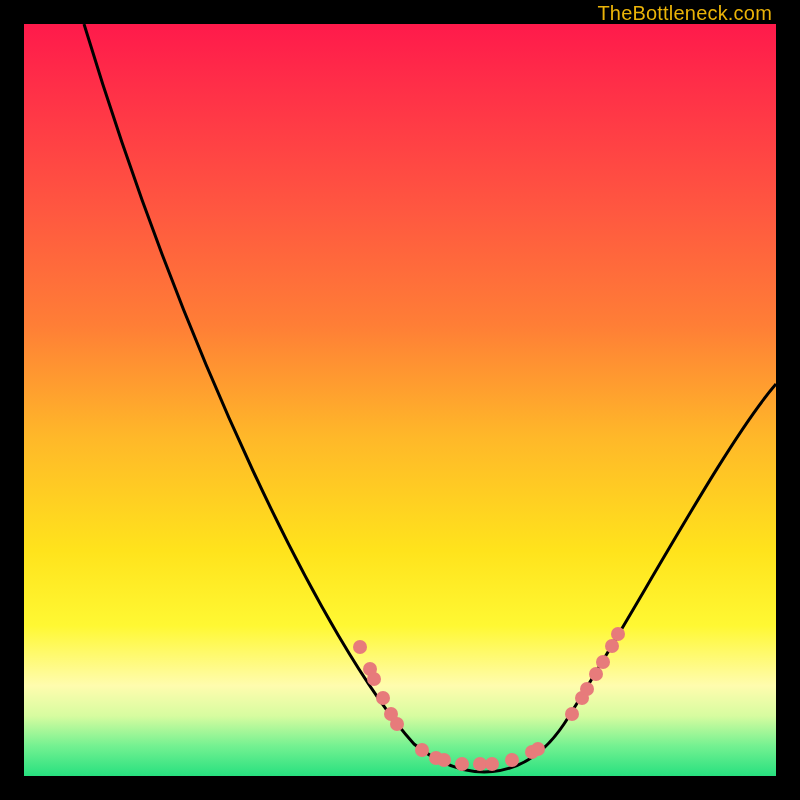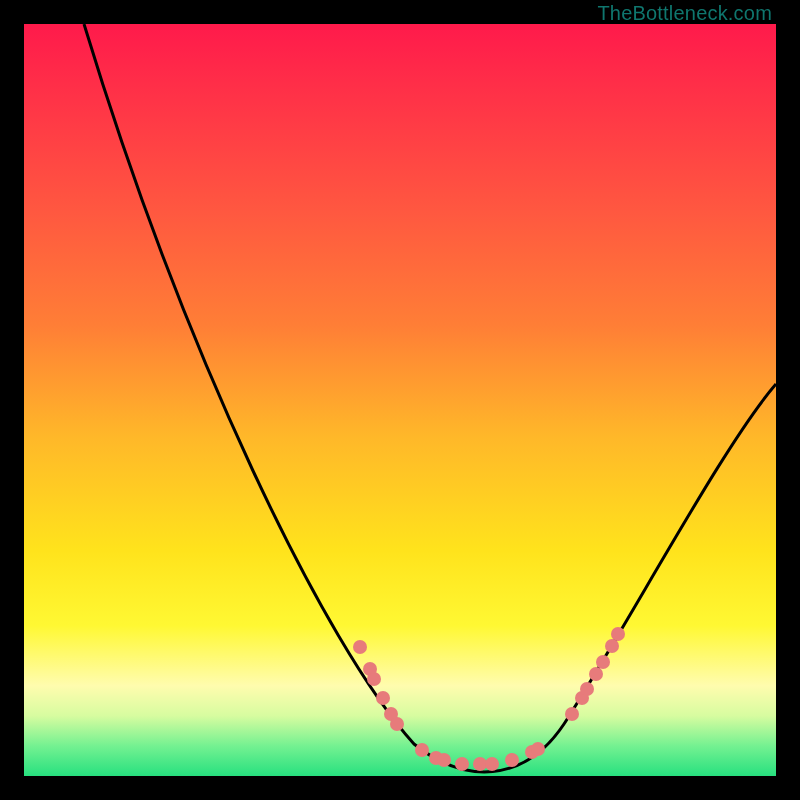--- a/index.html
+++ b/index.html
@@ -34,21 +34,21 @@
       #fffcae 88%,
       #d7fca0 92%,
       #74f191 96%,
       #27e07f 100%
     );
   }
   .watermark {
     position: absolute;
     top: 2px;
     right: 28px;
-    color: #0f766e;
+    color: #eab308;
     font-size: 20px;
     font-weight: 500;
     letter-spacing: 0.2px;
     user-select: none;
   }
   svg.curve {
     position: absolute;
     inset: 0;
   }
 </style>

